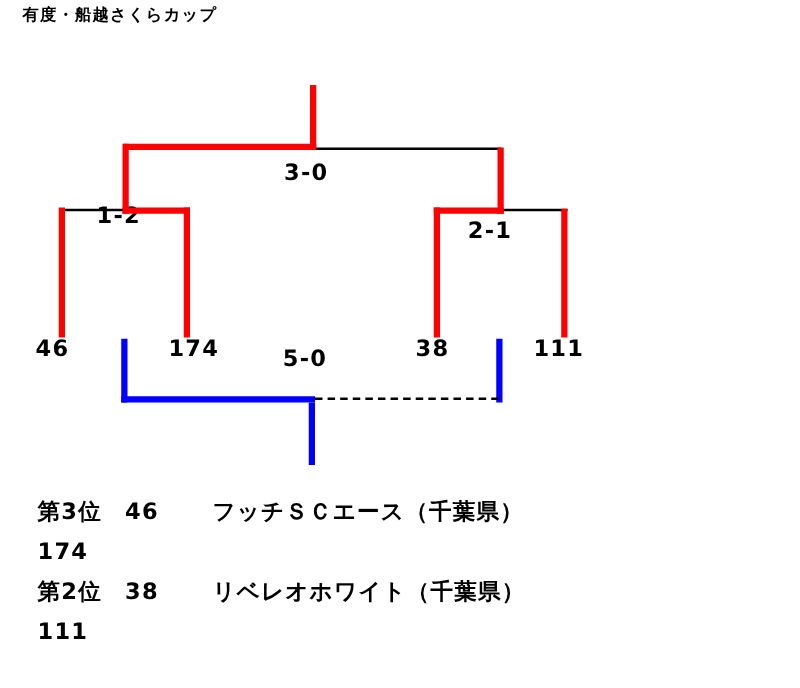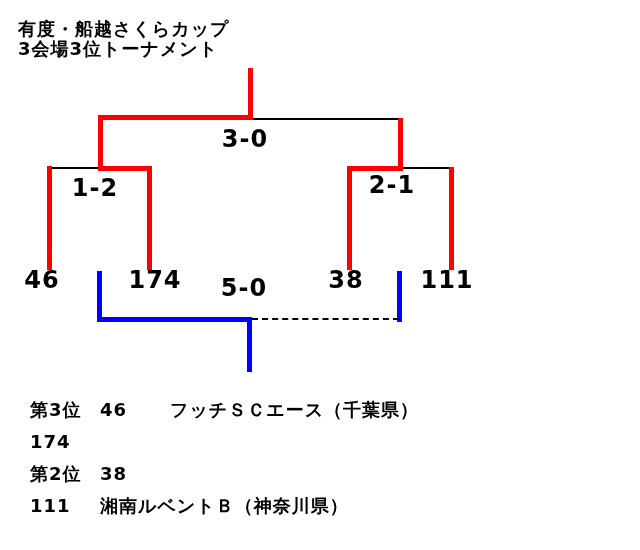--- a/index.html
+++ b/index.html
@@ -1,49 +1,48 @@
 <!DOCTYPE html>
 <html><head>
 <meta charset="utf-8">
 <style>
   html,body{margin:0;padding:0;background:#fff;}
   #root{
     position:relative;width:640px;height:550px;background:var(--bg,#fff);
     font-family:"DejaVu Sans","Liberation Sans",sans-serif;
     font-weight:bold;color:var(--black,#000);overflow:hidden;
   }
-  .title{position:absolute;left:18px;top:19px;font-size:18px;line-height:20px;letter-spacing:1px;}
+  .title{position:absolute;left:18px;top:3px;font-size:13px;line-height:20px;letter-spacing:1px;}
   .seg{position:absolute;}
   .thick-red{background:var(--red,#f00);}
   .thick-blue{background:var(--blue,#00f);}
   .thin-black{background:var(--black,#000);}
   .dashed-black{border-top:2px dashed var(--black,#000);height:0 !important;}
   .lbl{
-    position:absolute;font-size:24px;line-height:18px;white-space:nowrap;
+    position:absolute;font-size:18px;line-height:18px;white-space:nowrap;
     transform:translateX(-50%);letter-spacing:1px;
   }
   .standings{position:absolute;left:30px;top:394px;font-size:18px;letter-spacing:1px;}
   .srow{display:flex;height:32px;line-height:32px;white-space:nowrap;align-items:flex-end;}
   .c-rank{width:70px;}
   .c-num{width:70px;}
   .c-team{flex:1;}
 </style>
 </head>
 <body>
 
 <div id="root" style="--red: #ff0000; --blue: #0000ff; --black: #000000; --bg: #ffffff;">
 
   <div class="title">
     <div>有度・船越さくらカップ</div>
-    <div>3会場3位トーナメント</div>
   </div>
 
   <div id="bracket">
     <span class="lbl" style="left:245px;top:130px">3-0</span>
-    <span class="lbl" style="left:95px;top:179px">1-2</span>
+    <span class="lbl" style="left:95px;top:164px">1-2</span>
     <span class="lbl" style="left:392px;top:176px">2-1</span>
     <span class="lbl" style="left:244px;top:279px">5-0</span>
 
     <span class="lbl" style="left:42px;top:271px">46</span>
     <span class="lbl" style="left:155px;top:271px">174</span>
     <span class="lbl" style="left:346px;top:271px">38</span>
     <span class="lbl" style="left:447px;top:271px">111</span>
   <div class="seg thick-red" style="left: 248px; top: 68px; width: 5px; height: 52px;"></div>
       <div class="seg thick-red" style="left: 99px; top: 115px; width: 154px; height: 5px;"></div>
       <div class="seg thin-black" style="left: 253px; top: 118px; width: 148px; height: 2px;"></div>
@@ -69,20 +68,20 @@
       <span class="c-rank">第3位</span>
       <span class="c-num">46</span>
       <span class="c-team">フッチＳＣエース（千葉県）</span>
     </div>
     <div class="srow">
       <span class="c-num">174</span>
     </div>
     <div class="srow">
       <span class="c-rank">第2位</span>
       <span class="c-num">38</span>
+      <span class="c-team">リベレオホワイト（千葉県）</span>
     </div>
     <div class="srow">
       <span class="c-num">111</span>
-      <span class="c-team">湘南ルベントＢ（神奈川県）</span>
     </div>
   </div>
 
 </div>
 
 </body></html>

